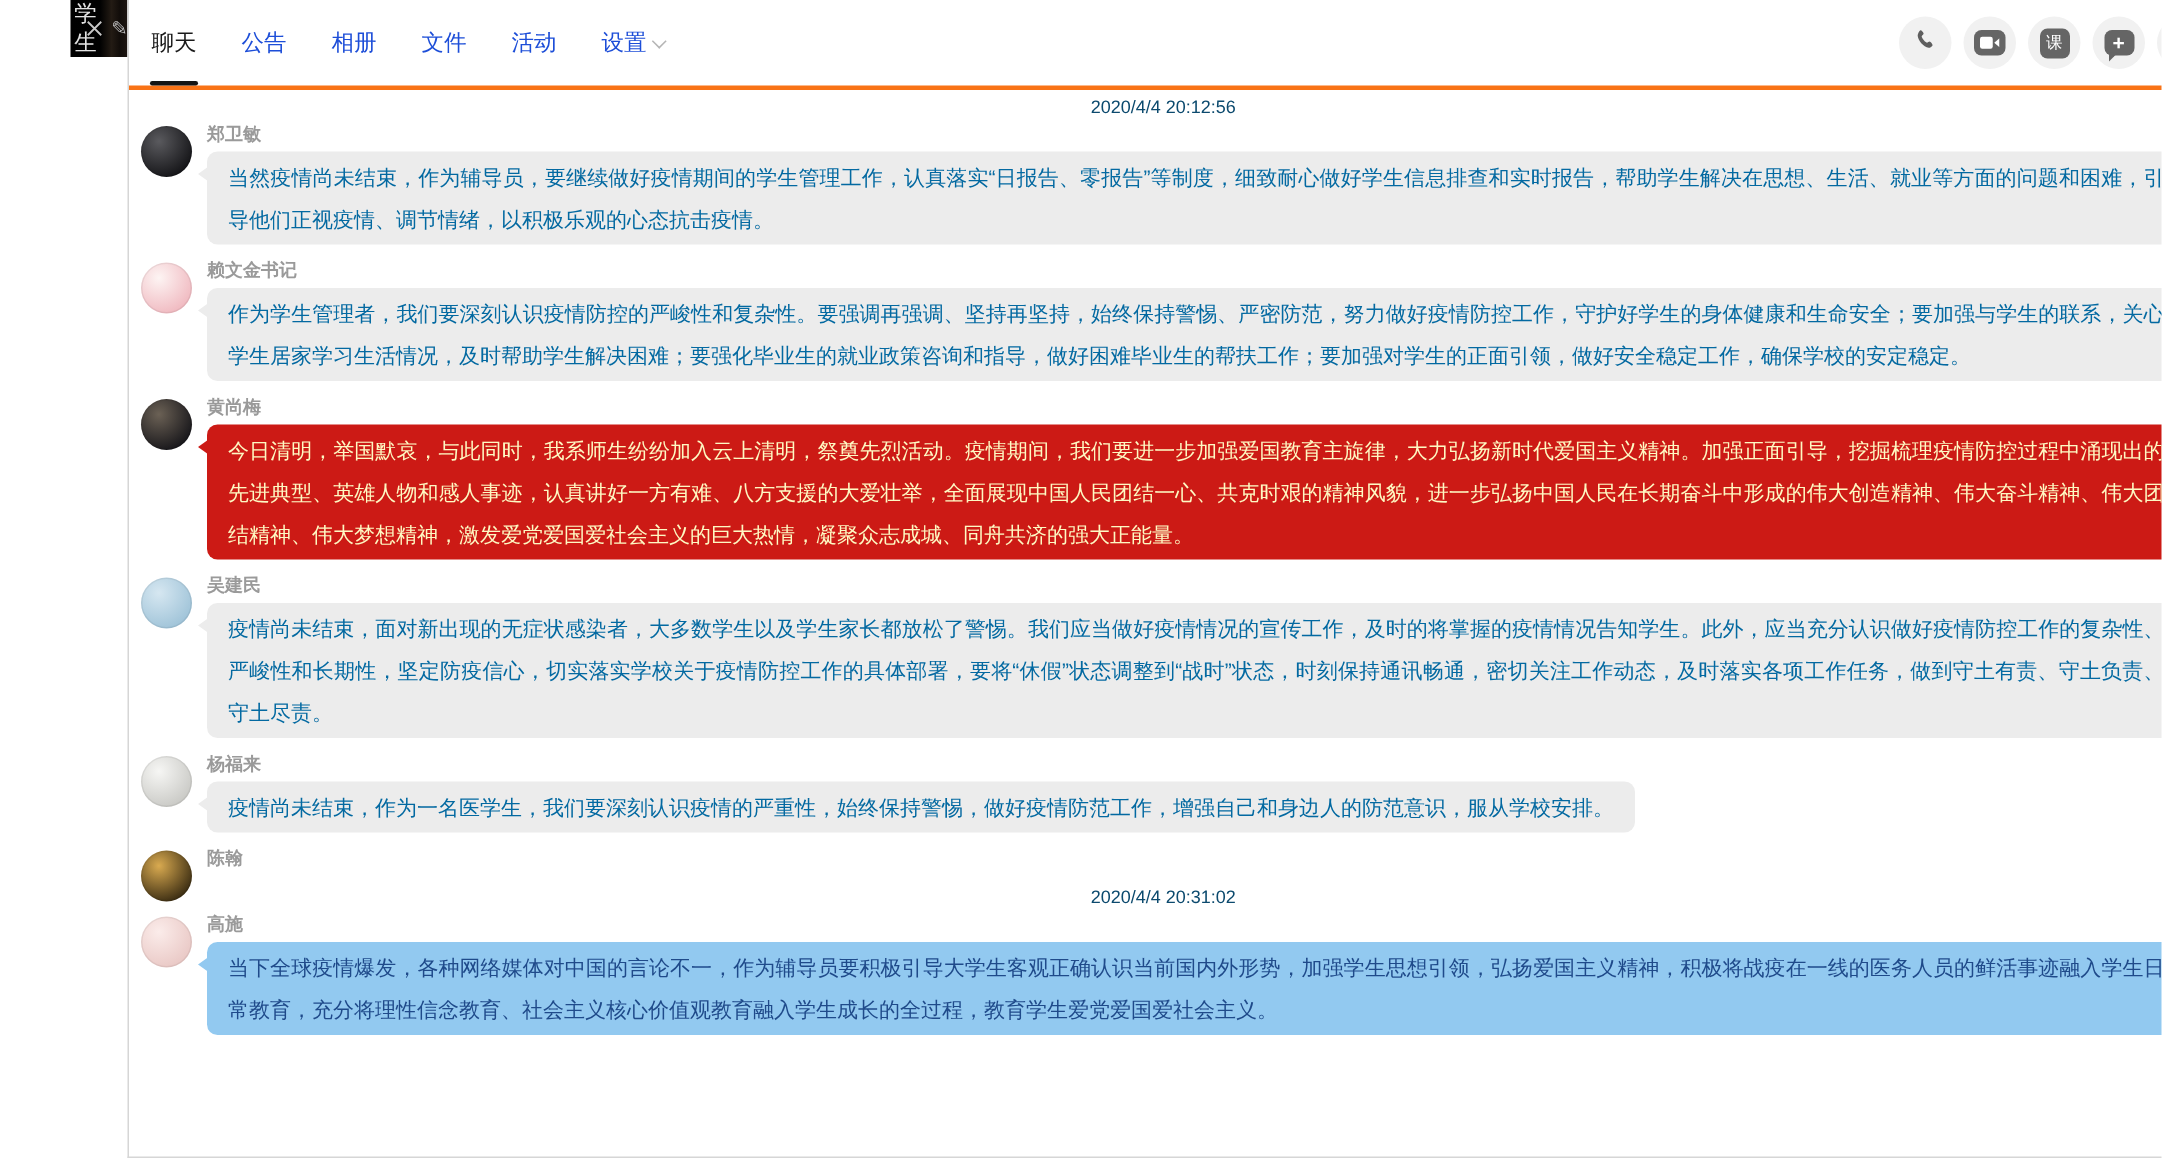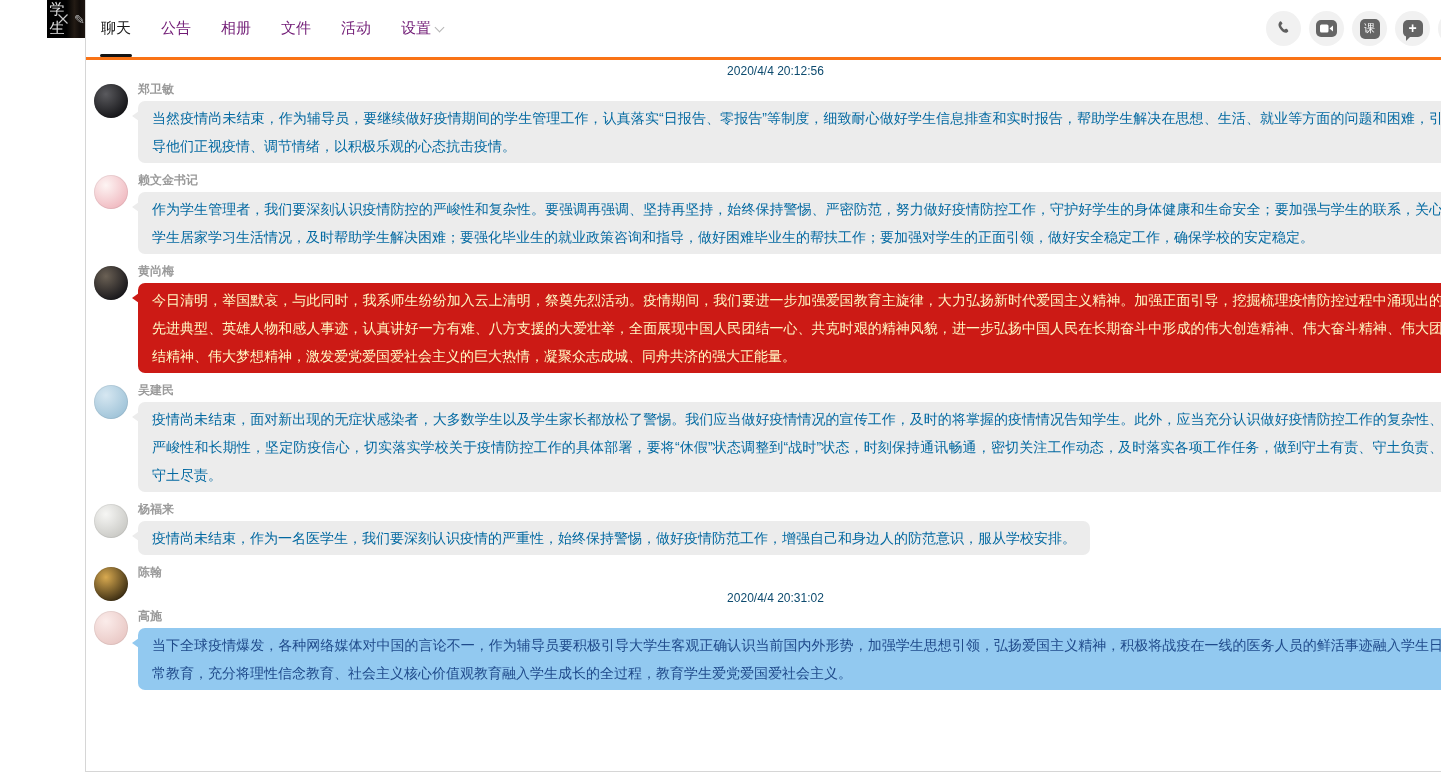--- a/index.html
+++ b/index.html
@@ -31,21 +31,21 @@
   .report{font-size:12px;color:#c9c9c9;display:flex;align-items:center;gap:5px;padding:4px 6px;cursor:pointer;}
   .chev-down{width:6px;height:6px;border-right:1.4px solid #b9b9b9;border-bottom:1.4px solid #b9b9b9;transform:rotate(45deg);margin-top:-3px;display:inline-block;}
   .winbtn{width:31px;height:38px;display:flex;align-items:center;justify-content:center;cursor:pointer;}
   .winbtn svg{display:block;}
 
   
   .main{flex:1;display:flex;flex-direction:column;position:relative;background:#fff;
         border-left:1px solid #d6d6d6;border-right:1px solid #d6d6d6;border-bottom:1px solid #d6d6d6;box-sizing:border-box;}
   .tabbar{height:57px;flex:0 0 57px;display:flex;align-items:stretch;border-bottom:3px solid #f97316;padding-left:14px;position:relative;}
   .tabs{display:flex;gap:28px;align-items:stretch;}
-  .tab{display:flex;align-items:center;font-size:15px;color:#701a75;position:relative;cursor:pointer;padding:0 1px;gap:5px;}
+  .tab{display:flex;align-items:center;font-size:15px;color:#1d4ed8;position:relative;cursor:pointer;padding:0 1px;gap:5px;}
   .tab.active{color:#1a1a1a;}
   .tab.active::after{content:"";position:absolute;left:0;right:0;bottom:0;height:3px;background:#141414;border-radius:2px;}
   .tab .chev-down{border-color:#b5b5b5;}
   .tabbar-right{position:absolute;right:14px;top:0;height:57px;display:flex;align-items:center;gap:8px;}
   .iconbtn{width:35px;height:35px;border-radius:50%;background:#f1f1f1;display:flex;align-items:center;justify-content:center;cursor:pointer;}
   .dark-sq{background:#656565;border-radius:5px;color:#fff;display:flex;align-items:center;justify-content:center;}
   .class-sq{width:20px;height:20px;font-size:11px;}
   .bubble-sq{width:20px;height:17px;font-size:14px;font-weight:bold;position:relative;border-radius:5px;}
   .bubble-sq::after{content:"";position:absolute;left:3px;bottom:-4px;border:3px solid transparent;border-top-color:#656565;border-left-color:#656565;}
   .dots{display:flex;gap:3px;}

